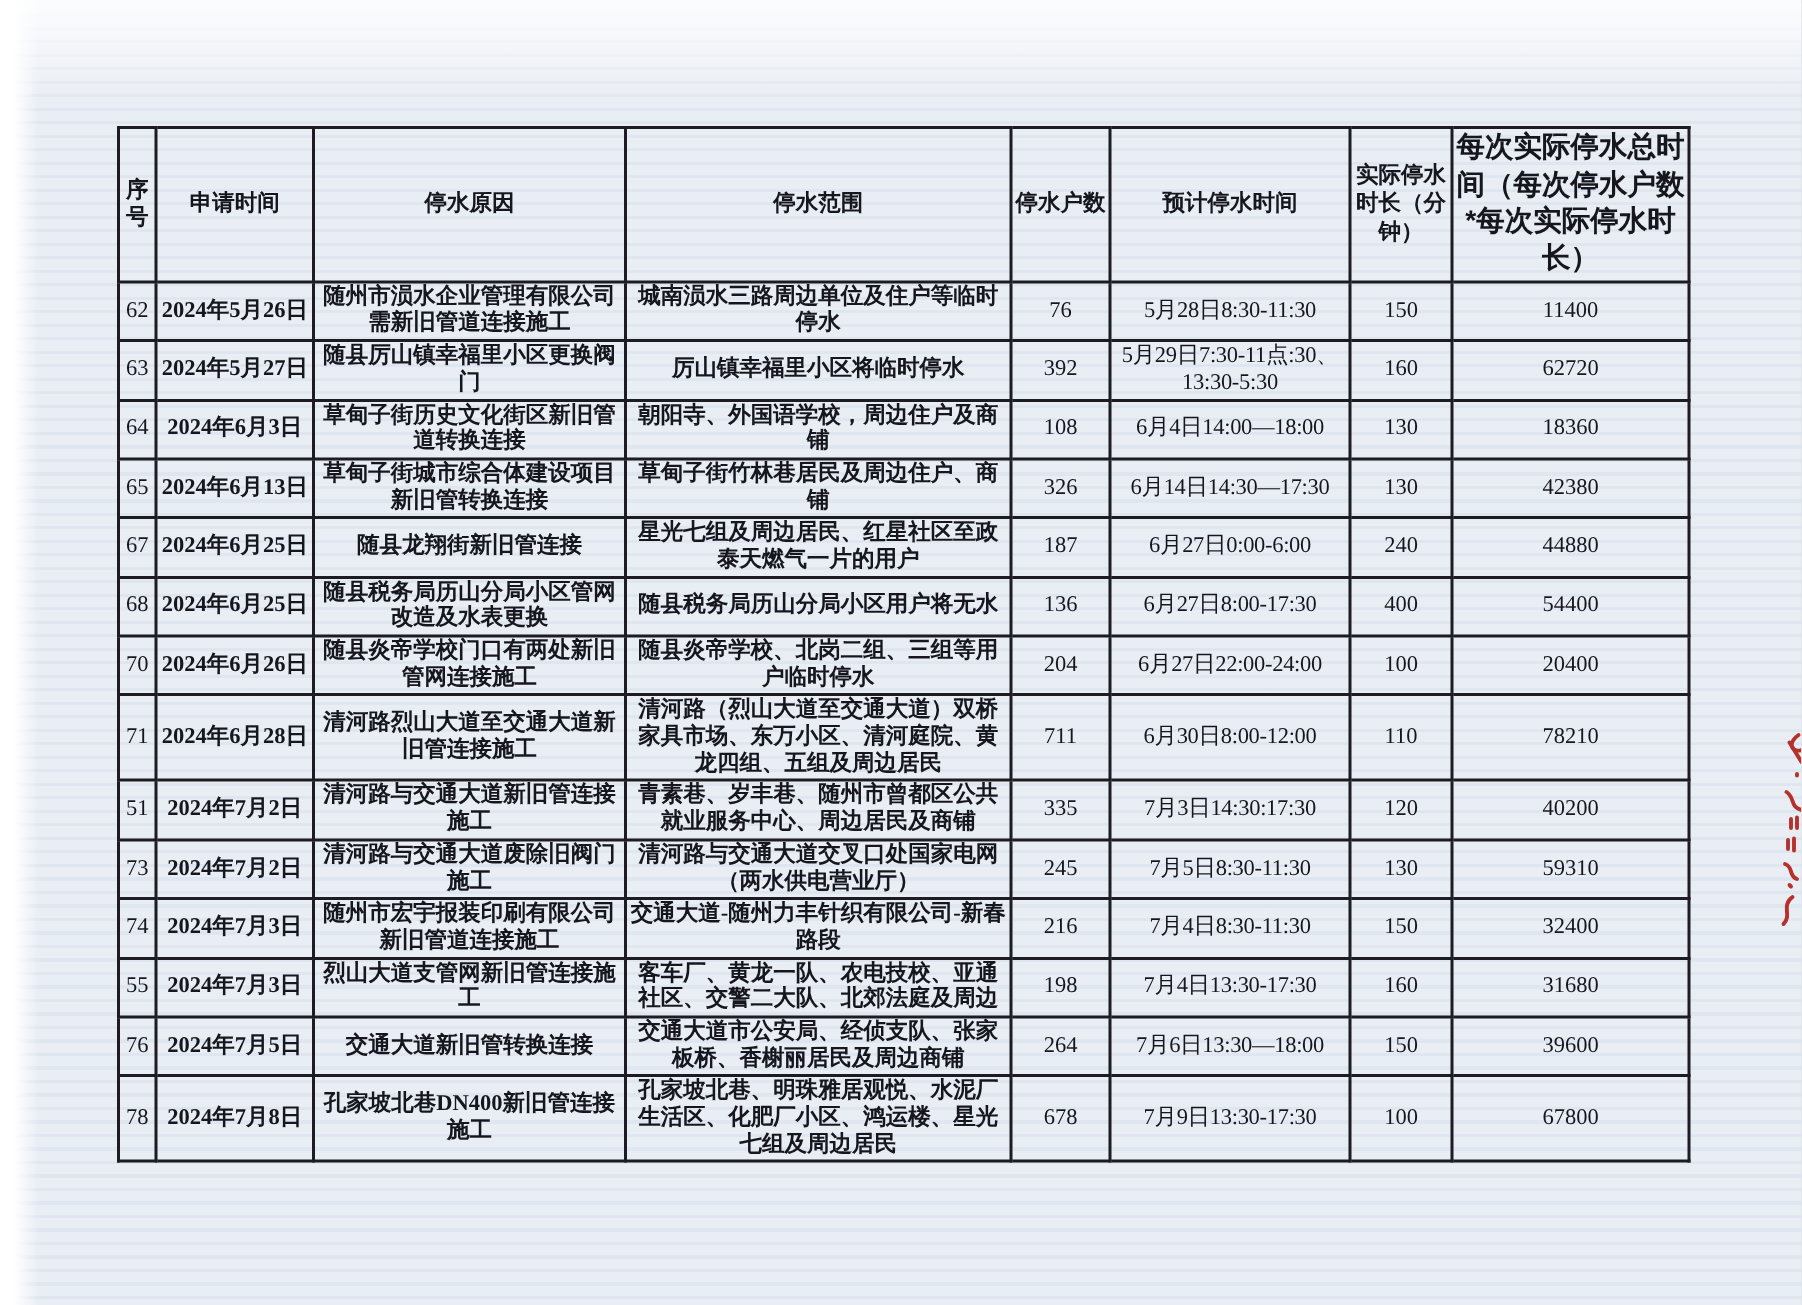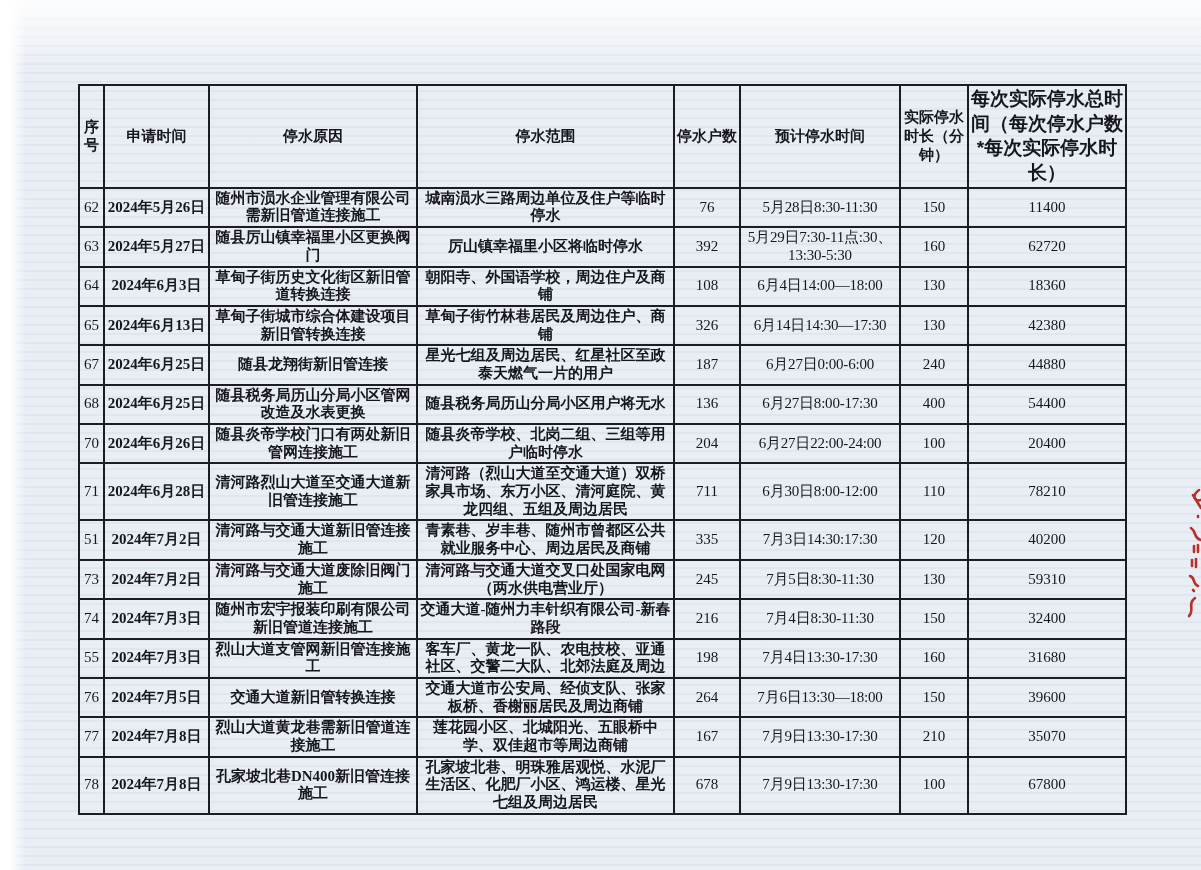--- a/index.html
+++ b/index.html
@@ -200,30 +200,20 @@
             <td class="num">76</td>
             <td>2024年7月5日</td>
             <td>交通大道新旧管转换连接</td>
             <td>交通大道市公安局、经侦支队、张家板桥、香榭丽居民及周边商铺</td>
             <td class="num">264</td>
             <td class="time">7月6日13:30—18:00</td>
             <td class="num">150</td>
             <td class="num">39600</td>
           </tr>
           <tr>
-            <td class="num">77</td>
-            <td>2024年7月8日</td>
-            <td>烈山大道黄龙巷需新旧管道连接施工</td>
-            <td>莲花园小区、北城阳光、五眼桥中学、双佳超市等周边商铺</td>
-            <td class="num">167</td>
-            <td class="time">7月9日13:30-17:30</td>
-            <td class="num">210</td>
-            <td class="num">35070</td>
-          </tr>
-          <tr>
             <td class="num">78</td>
             <td>2024年7月8日</td>
             <td>孔家坡北巷DN400新旧管连接施工</td>
             <td>孔家坡北巷、明珠雅居观悦、水泥厂生活区、化肥厂小区、鸿运楼、星光七组及周边居民</td>
             <td class="num">678</td>
             <td class="time">7月9日13:30-17:30</td>
             <td class="num">100</td>
             <td class="num">67800</td>
           </tr>
         </tbody>

